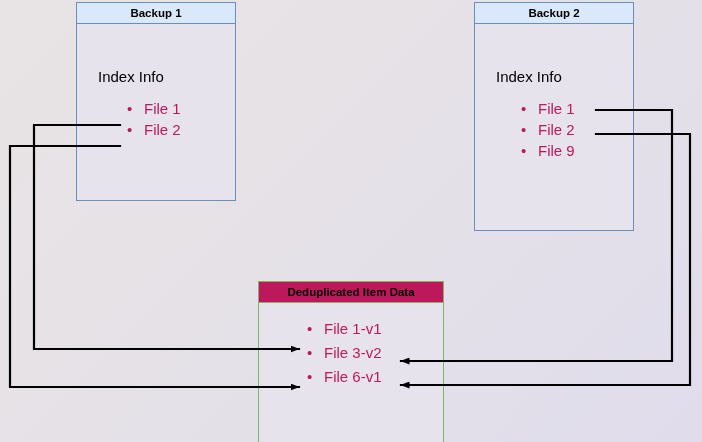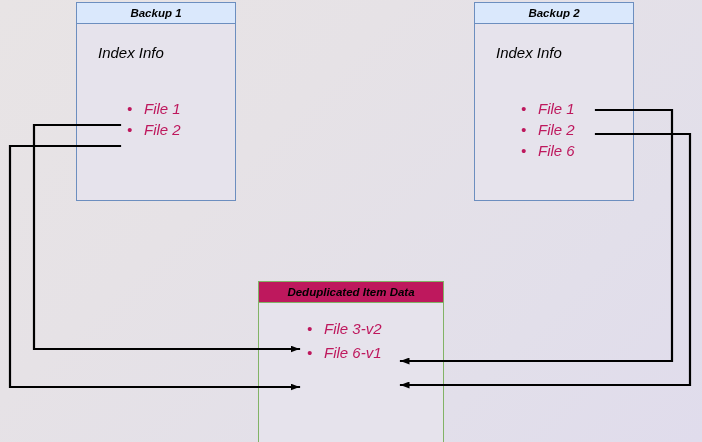--- a/index.html
+++ b/index.html
@@ -18,21 +18,20 @@
     width: 702px;
     height: 442px;
   }
 
   
   .box {
     position: absolute;
     box-sizing: border-box;
     border: 1px solid #6c8ebf;
     background: #e6e3ec;
-    font-style: italic;
   }
   .box > .box-header {
     box-sizing: border-box;
     height: 21px;
     line-height: 20px;
     text-align: center;
     font-size: 11.5px;
     font-weight: bold;
     color: #000000;
     background: #dae8fc;
@@ -45,20 +44,21 @@
     background: #be185d;
     border-bottom-color: #82b366;
   }
 
   
   .section-label {
     position: absolute;
     font-size: 15px;
     color: #000;
     white-space: nowrap;
+    margin-top: 24px;
   }
 
   .file-list {
     position: absolute;
     margin: 0;
     padding: 0;
     list-style: none;
   }
   .file-list li {
     position: relative;
@@ -109,33 +109,34 @@
 
   <div class="box" id="backup1-box" style="left:76px; top:2px; width:160px; height:199px;">
     <div class="box-header">Backup 1</div>
     <div class="section-label" style="left:21px; top:41px;">Index Info</div>
     <ul class="file-list" style="left:48px; top:95px;">
       <li>File 1</li>
       <li>File 2</li>
     </ul>
   </div>
 
-  <div class="box" id="backup2-box" style="left:474px; top:2px; width:160px; height:199px;">
+  <div class="box" id="backup2-box" style="left:474px; top:2px; width:160px; height:229px;">
     <div class="box-header">Backup 2</div>
     <div class="section-label" style="left:21px; top:41px;">Index Info</div>
     <ul class="file-list" style="left:44px; top:95px;">
       <li>File 1</li>
       <li>File 2</li>
-      <li>File 6</li>
+      <li>File 9</li>
     </ul>
   </div>
 
   <div class="box green" id="dedup-box" style="left:258px; top:281px; width:186px; height:163px;">
     <div class="box-header">Deduplicated Item Data</div>
     <ul class="file-list wide" style="left:46px; top:35px;">
+      <li>File 1-v1</li>
       <li>File 3-v2</li>
       <li>File 6-v1</li>
     </ul>
   </div>
 
   <svg id="wires" viewBox="0 0 702 442">
     <defs>
       <marker id="arrowhead" markerWidth="9" markerHeight="7" refX="8.5" refY="3.5" orient="auto" markerUnits="userSpaceOnUse">
         <polygon points="0 0, 9 3.5, 0 7" fill="#000000"></polygon>
       </marker>

